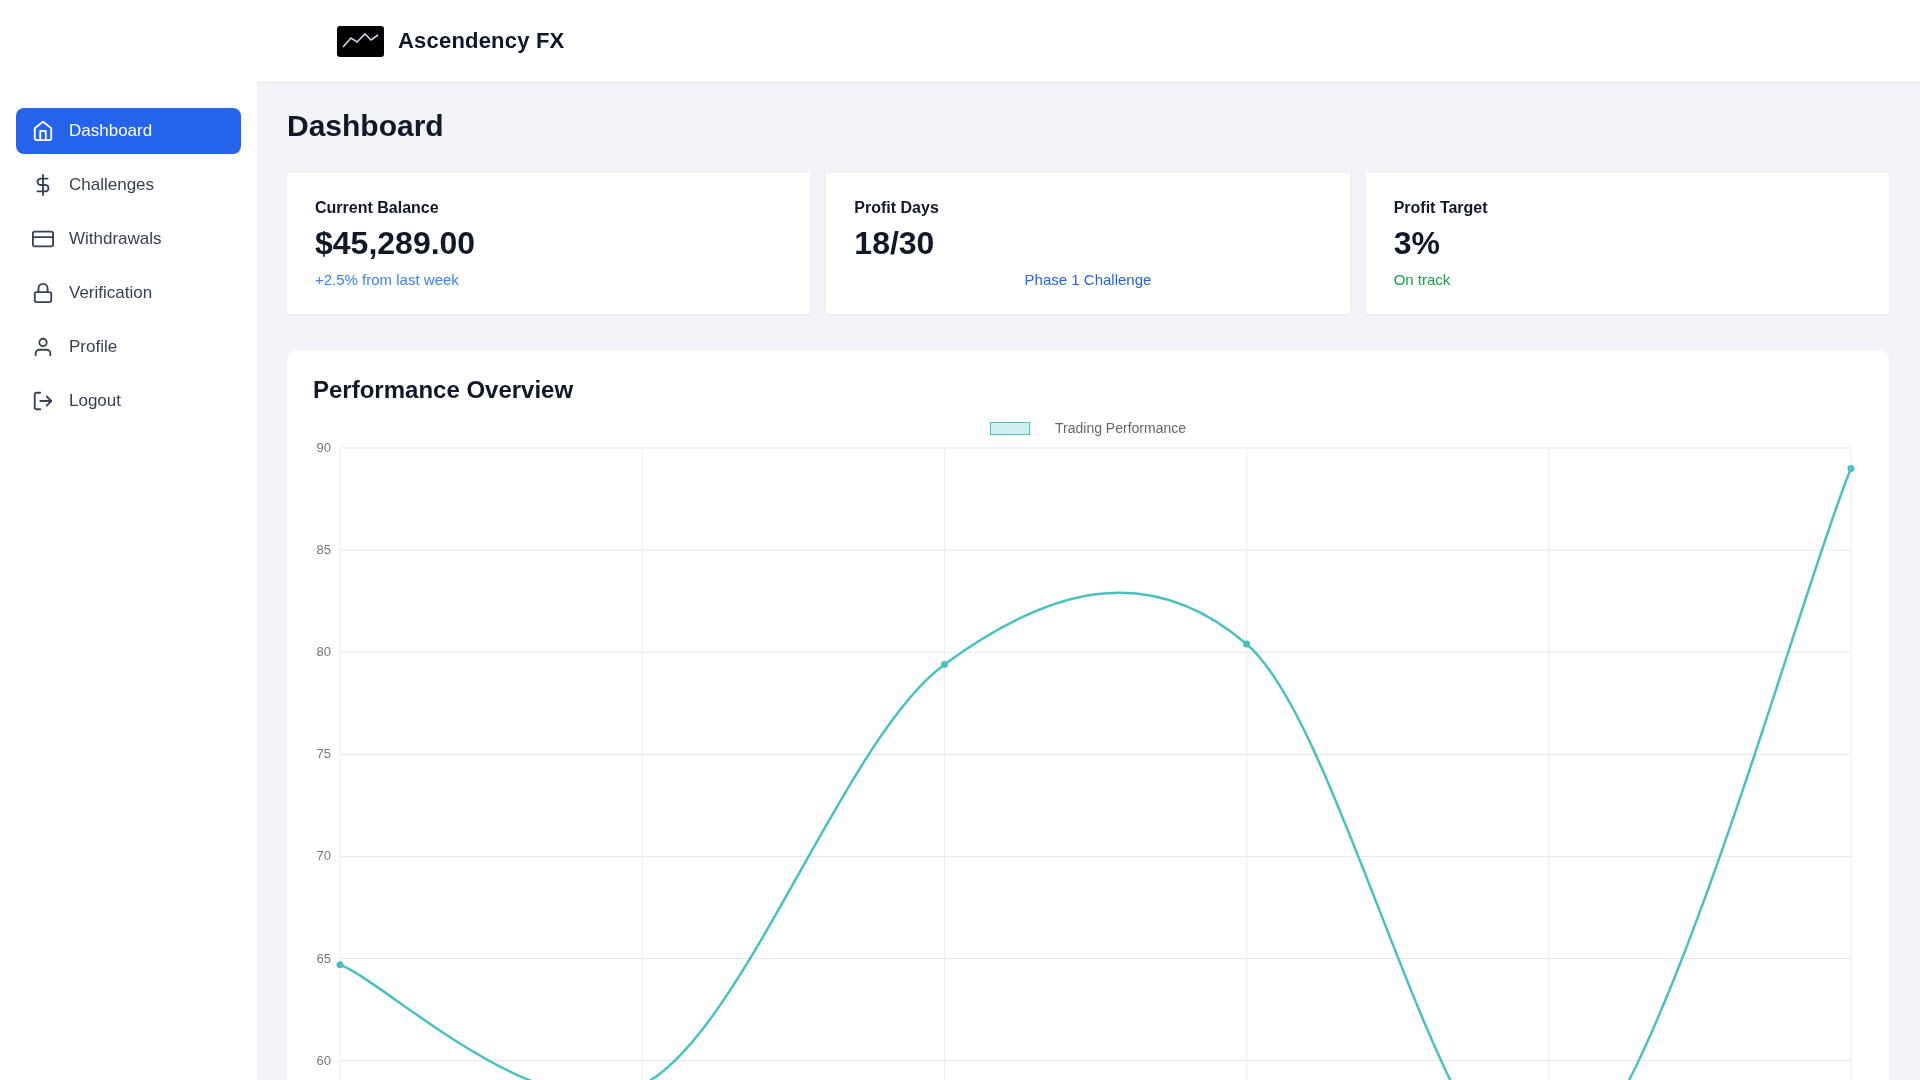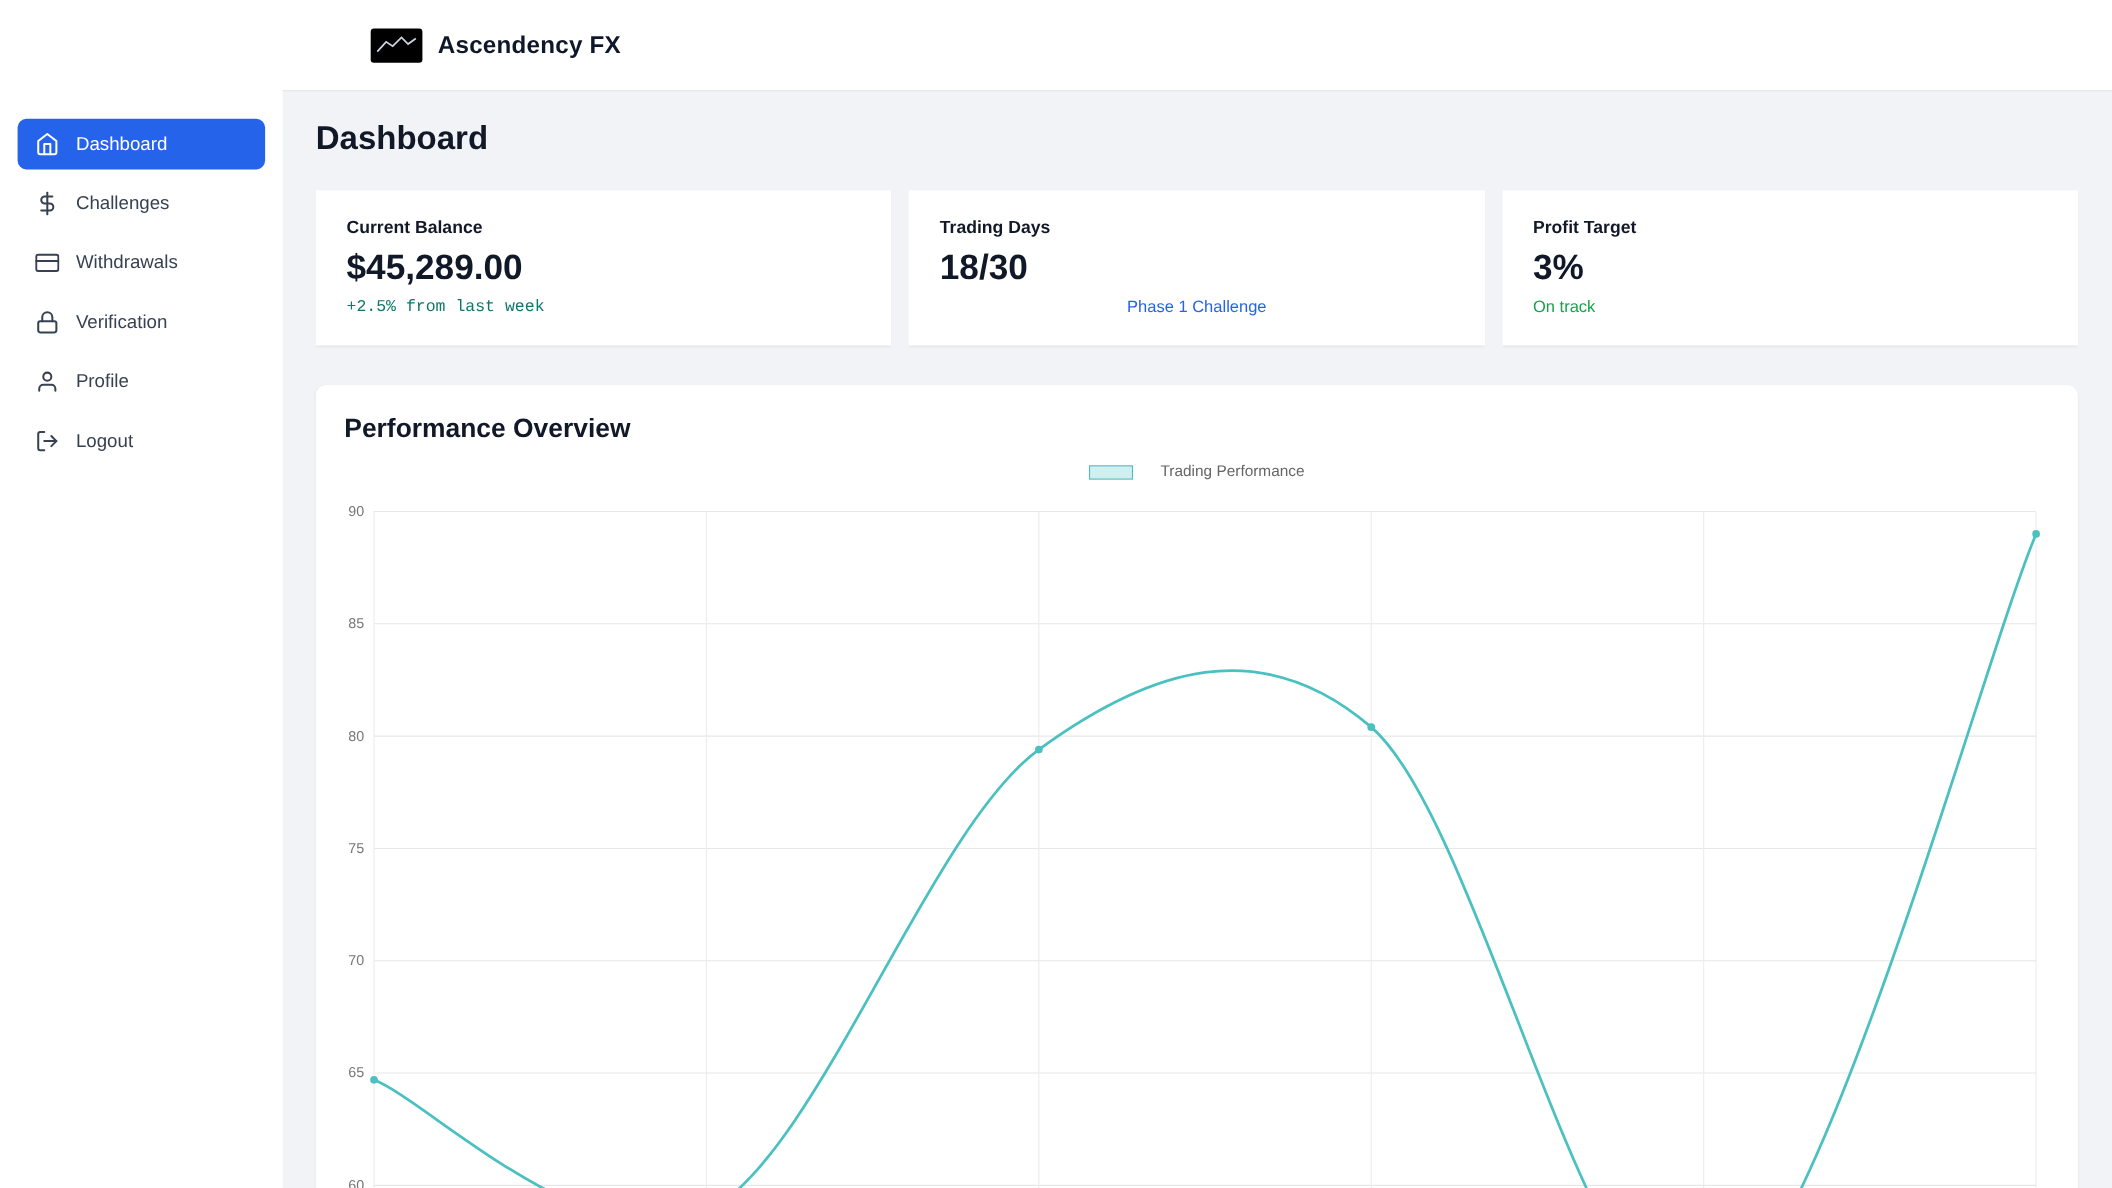--- a/index.html
+++ b/index.html
@@ -75,22 +75,22 @@
 
   
   .chart-card {
     background: #ffffff;
     border-radius: 10px;
     padding: 26px;
     box-shadow: 0 1px 2px rgba(0,0,0,.06);
   }
   .chart-title { font-size: 24px; font-weight: 700; margin: 0 0 16px 0; color: #111827; }
   .legend-row {
-    display: flex; justify-content: center; align-items: flex-end;
-    gap: 25px; margin-bottom: 21px;
+    display: flex; justify-content: center; align-items: center;
+    gap: 25px; margin-bottom: 4px;
   }
   .legend-swatch { width: 40px; height: 13px; display: inline-block; }
   .legend-label { font-size: 14px; color: #666; }
   svg.chart { display: block; }
 </style>
 </head>
 <body>
 
 <header class="app-header">
   <div class="brand">
@@ -160,24 +160,24 @@
     </nav>
   </aside>
 
   <main class="main">
     <h1 class="page-title">Dashboard</h1>
 
     <div class="stats-row">
       <div class="stat-card">
         <h3 class="stat-title">Current Balance</h3>
         <div class="stat-value">$45,289.00</div>
-        <p class="stat-sub" style="color: #0f766e; font-family: Liberation Mono, monospace;">+2.5% from last week</p>
+        <p class="stat-sub" style="color: #3b82f6;">+2.5% from last week</p>
       </div>
       <div class="stat-card">
-        <h3 class="stat-title">Trading Days</h3>
+        <h3 class="stat-title">Profit Days</h3>
         <div class="stat-value">18/30</div>
         <p class="stat-sub" style="color: rgb(37, 99, 235); text-align: center;">Phase 1 Challenge</p>
       </div>
       <div class="stat-card">
         <h3 class="stat-title">Profit Target</h3>
         <div class="stat-value">3%</div>
         <p class="stat-sub" style="color: rgb(22, 163, 74);">On track</p>
       </div>
     </div>
 

